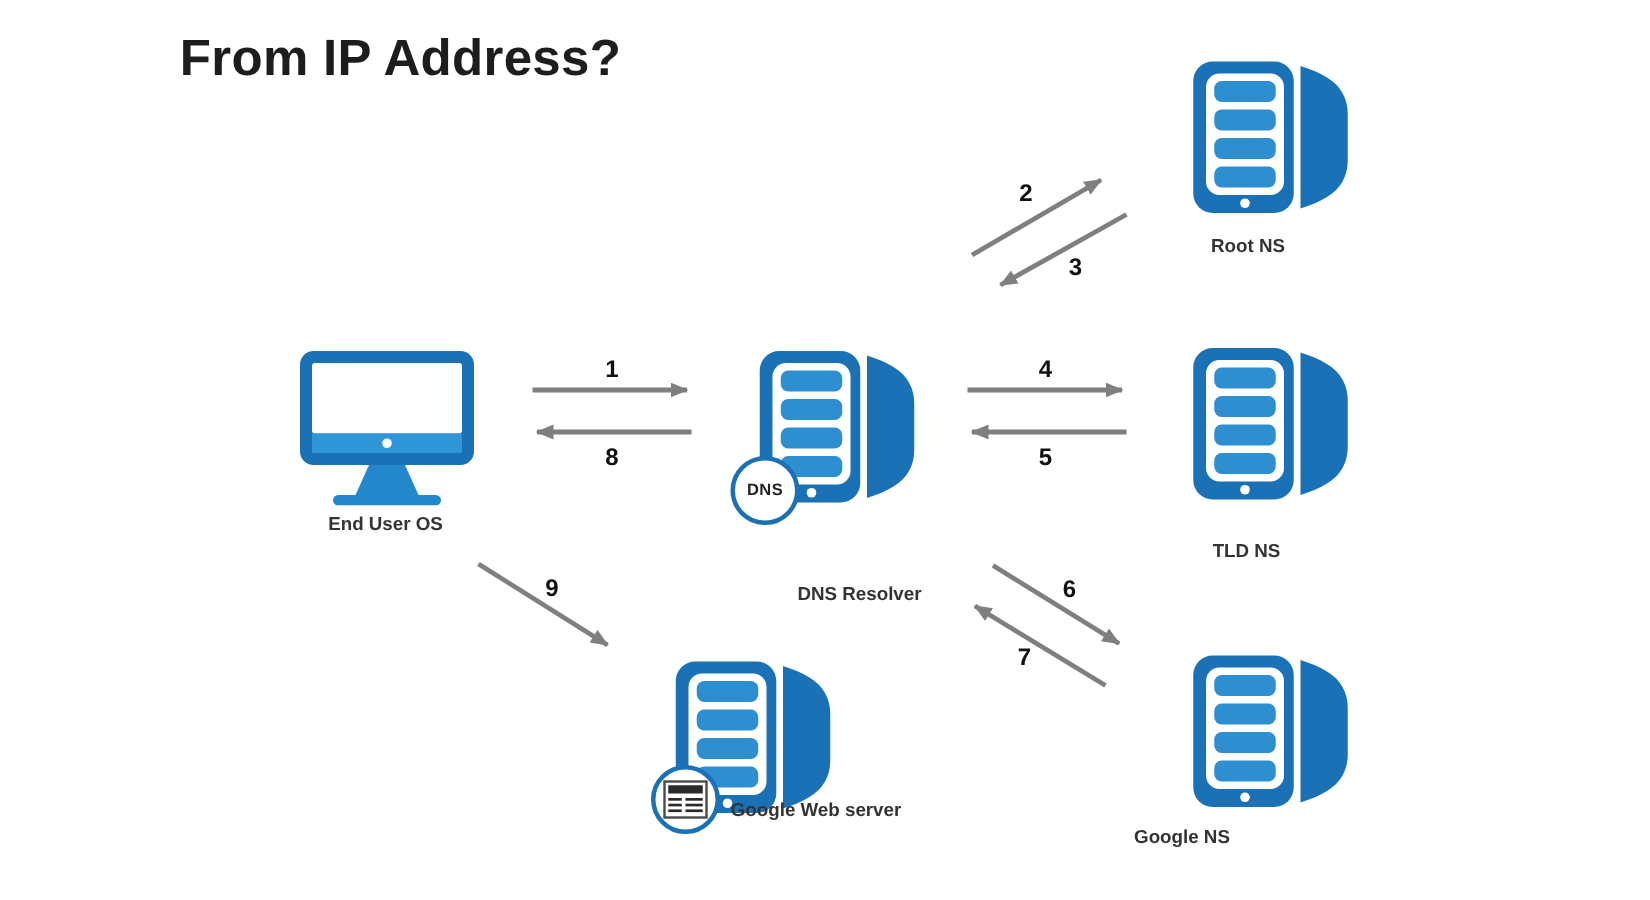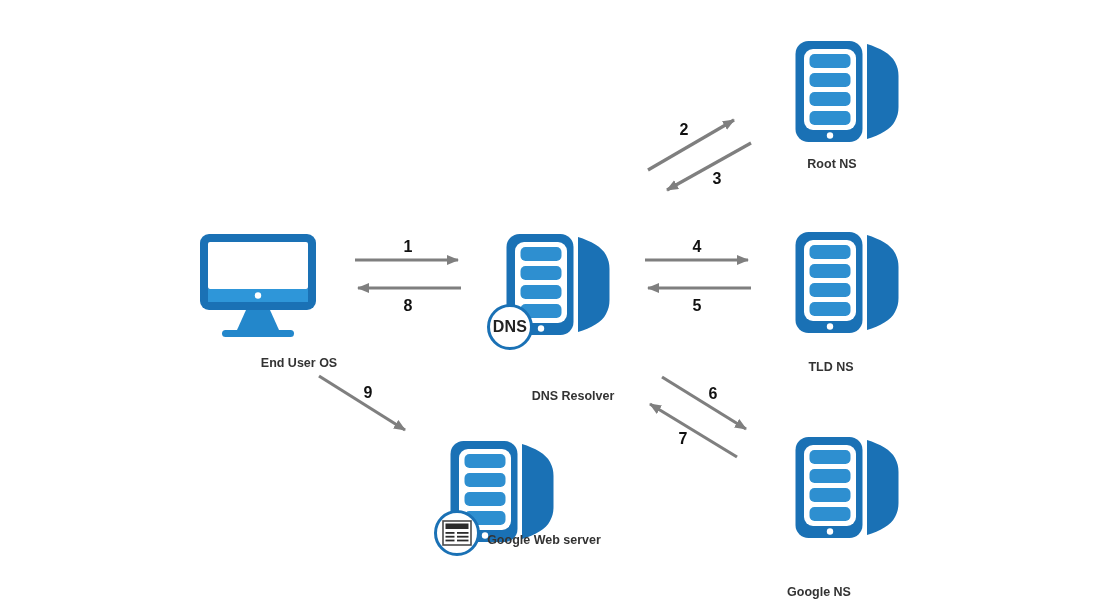--- a/index.html
+++ b/index.html
@@ -59,21 +59,21 @@
   .badge{
     position:absolute;
     width:46px;height:46px;
     background:#ffffff;
     border:3px solid var(--primary);
     border-radius:50%;
     display:flex;align-items:center;justify-content:center;
     z-index:5;
   }
   .badge .badge-text{
-    font-size:16px;
+    font-size:11px;
     font-weight:700;
     letter-spacing:0.3px;
     color:#222222;
   }
   .c-primary{fill:var(--primary);}
   .c-bar{fill:var(--bar);}
   .c-chin{fill:var(--chin);}
   .c-mid{fill:var(--mid);}
   #defs-svg{position:absolute;width:0;height:0;overflow:hidden;}
 </style>
@@ -99,20 +99,21 @@
       <circle fill="#ffffff" cx="58" cy="61.5" r="3.2"></circle>
       <polygon class="c-mid" points="46,76 70,76 79,96 37,96"></polygon>
       <rect class="c-mid" x="22" y="96" width="72" height="7" rx="3.5"></rect>
     </symbol>
   </defs>
 </svg>
 
 <div id="canvas">
 
   <div id="title">
+    <div>From IP Address?</div>
   </div>
 
   <svg id="arrow-layer" viewBox="0 0 1100 600">
     <defs>
       <marker id="arrowhead" markerWidth="14" markerHeight="12" refX="11" refY="5" orient="auto" markerUnits="userSpaceOnUse">
         <path class="arrow-fill" d="M0,0 L12,5 L0,10 Z"></path>
       </marker>
     </defs>
   <line x1="355" y1="260" x2="458" y2="260" marker-end="url(#arrowhead)"></line>
       <line x1="648" y1="170" x2="734" y2="120" marker-end="url(#arrowhead)"></line>
@@ -123,21 +124,21 @@
       <line x1="737" y1="457" x2="650" y2="404" marker-end="url(#arrowhead)"></line>
       <line x1="461" y1="288" x2="358" y2="288" marker-end="url(#arrowhead)"></line>
       <line x1="319" y1="376" x2="405" y2="430" marker-end="url(#arrowhead)"></line>
     </svg>
 
   <div class="node" style="left:200px;top:234px;">
     <svg width="116" height="103">
         <use href="#sym-monitor"></use>
       </svg>
   </div>
-  <div class="node-label" style="left:257px;top:356px;margin-left:42px;">End User OS</div>
+  <div class="node-label" style="left:257px;top:342px;">End User OS</div>
 
   <div class="node" style="left:506px;top:233px;">
     <svg width="108" height="103">
         <use href="#sym-server"></use>
       </svg>
   </div>
   <div class="badge" style="left:487px;top:304px;">
     <span class="badge-text">DNS</span>
   </div>
   <div class="node-label" style="left:573px;top:347px;margin-top:42px;">DNS Resolver</div>
@@ -154,21 +155,21 @@
         <use href="#sym-server"></use>
       </svg>
   </div>
   <div class="node-label" style="left:831px;top:360px;">TLD NS</div>
 
   <div class="node" style="left:795px;top:436px;">
     <svg width="108" height="103">
         <use href="#sym-server"></use>
       </svg>
   </div>
-  <div class="node-label" style="left:819px;top:551px;margin-top:34px;">Google NS</div>
+  <div class="node-label" style="left:788px;top:551px;">Google NS</div>
 
   <div class="node" style="left:450px;top:440px;">
     <svg width="108" height="103">
         <use href="#sym-server"></use>
       </svg>
   </div>
   <div class="badge" style="left:434px;top:510px;">
     <svg width="30" height="26" viewBox="0 0 30 26">
       <rect x="1" y="1" width="28" height="24" fill="#ffffff" stroke="#4a4a4a" stroke-width="1.6"></rect>
       <rect x="3.5" y="3.5" width="23" height="5.5" fill="#2b2b2b"></rect>

